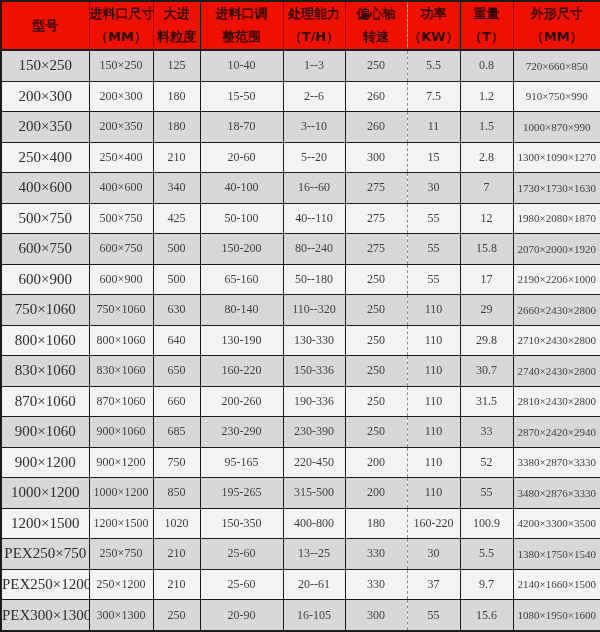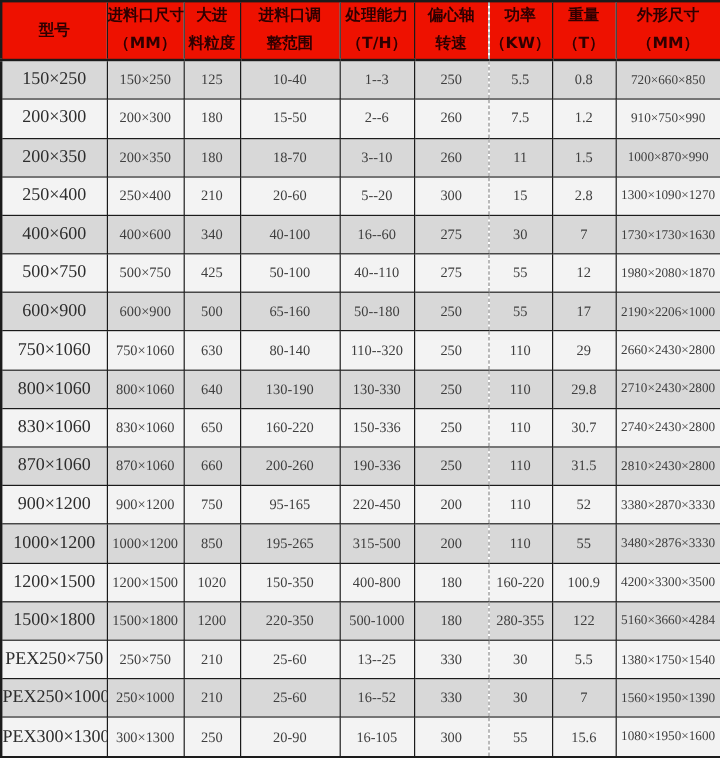--- a/index.html
+++ b/index.html
@@ -174,20 +174,31 @@
         <td>500×750</td>
         <td>425</td>
         <td>50-100</td>
         <td>40--110</td>
         <td>275</td>
         <td>55</td>
         <td>12</td>
         <td>1980×2080×1870</td>
       </tr>
       <tr>
+        <td>600×750</td>
+        <td>600×750</td>
+        <td>500</td>
+        <td>150-200</td>
+        <td>80--240</td>
+        <td>275</td>
+        <td>55</td>
+        <td>15.8</td>
+        <td>2070×2000×1920</td>
+      </tr>
+      <tr>
         <td>600×900</td>
         <td>600×900</td>
         <td>500</td>
         <td>65-160</td>
         <td>50--180</td>
         <td>250</td>
         <td>55</td>
         <td>17</td>
         <td>2190×2206×1000</td>
       </tr>
@@ -227,20 +238,31 @@
       <tr>
         <td>870×1060</td>
         <td>870×1060</td>
         <td>660</td>
         <td>200-260</td>
         <td>190-336</td>
         <td>250</td>
         <td>110</td>
         <td>31.5</td>
         <td>2810×2430×2800</td>
+      </tr>
+      <tr>
+        <td>900×1060</td>
+        <td>900×1060</td>
+        <td>685</td>
+        <td>230-290</td>
+        <td>230-390</td>
+        <td>250</td>
+        <td>110</td>
+        <td>33</td>
+        <td>2870×2420×2940</td>
       </tr>
       <tr>
         <td>900×1200</td>
         <td>900×1200</td>
         <td>750</td>
         <td>95-165</td>
         <td>220-450</td>
         <td>200</td>
         <td>110</td>
         <td>52</td>
@@ -262,51 +284,40 @@
         <td>1200×1500</td>
         <td>1020</td>
         <td>150-350</td>
         <td>400-800</td>
         <td>180</td>
         <td>160-220</td>
         <td>100.9</td>
         <td>4200×3300×3500</td>
       </tr>
       <tr>
-        <td>1500×1800</td>
-        <td>1500×1800</td>
-        <td>1200</td>
-        <td>220-350</td>
-        <td>500-1000</td>
-        <td>180</td>
-        <td>280-355</td>
-        <td>122</td>
-        <td>5160×3660×4284</td>
-      </tr>
-      <tr>
         <td>PEX250×750</td>
         <td>250×750</td>
         <td>210</td>
         <td>25-60</td>
         <td>13--25</td>
         <td>330</td>
         <td>30</td>
         <td>5.5</td>
         <td>1380×1750×1540</td>
       </tr>
       <tr>
-        <td>PEX250×1000</td>
-        <td>250×1000</td>
+        <td>PEX250×1200</td>
+        <td>250×1200</td>
         <td>210</td>
         <td>25-60</td>
-        <td>16--52</td>
+        <td>20--61</td>
         <td>330</td>
-        <td>30</td>
-        <td>7</td>
-        <td>1560×1950×1390</td>
+        <td>37</td>
+        <td>9.7</td>
+        <td>2140×1660×1500</td>
       </tr>
       <tr>
         <td>PEX300×1300</td>
         <td>300×1300</td>
         <td>250</td>
         <td>20-90</td>
         <td>16-105</td>
         <td>300</td>
         <td>55</td>
         <td>15.6</td>

